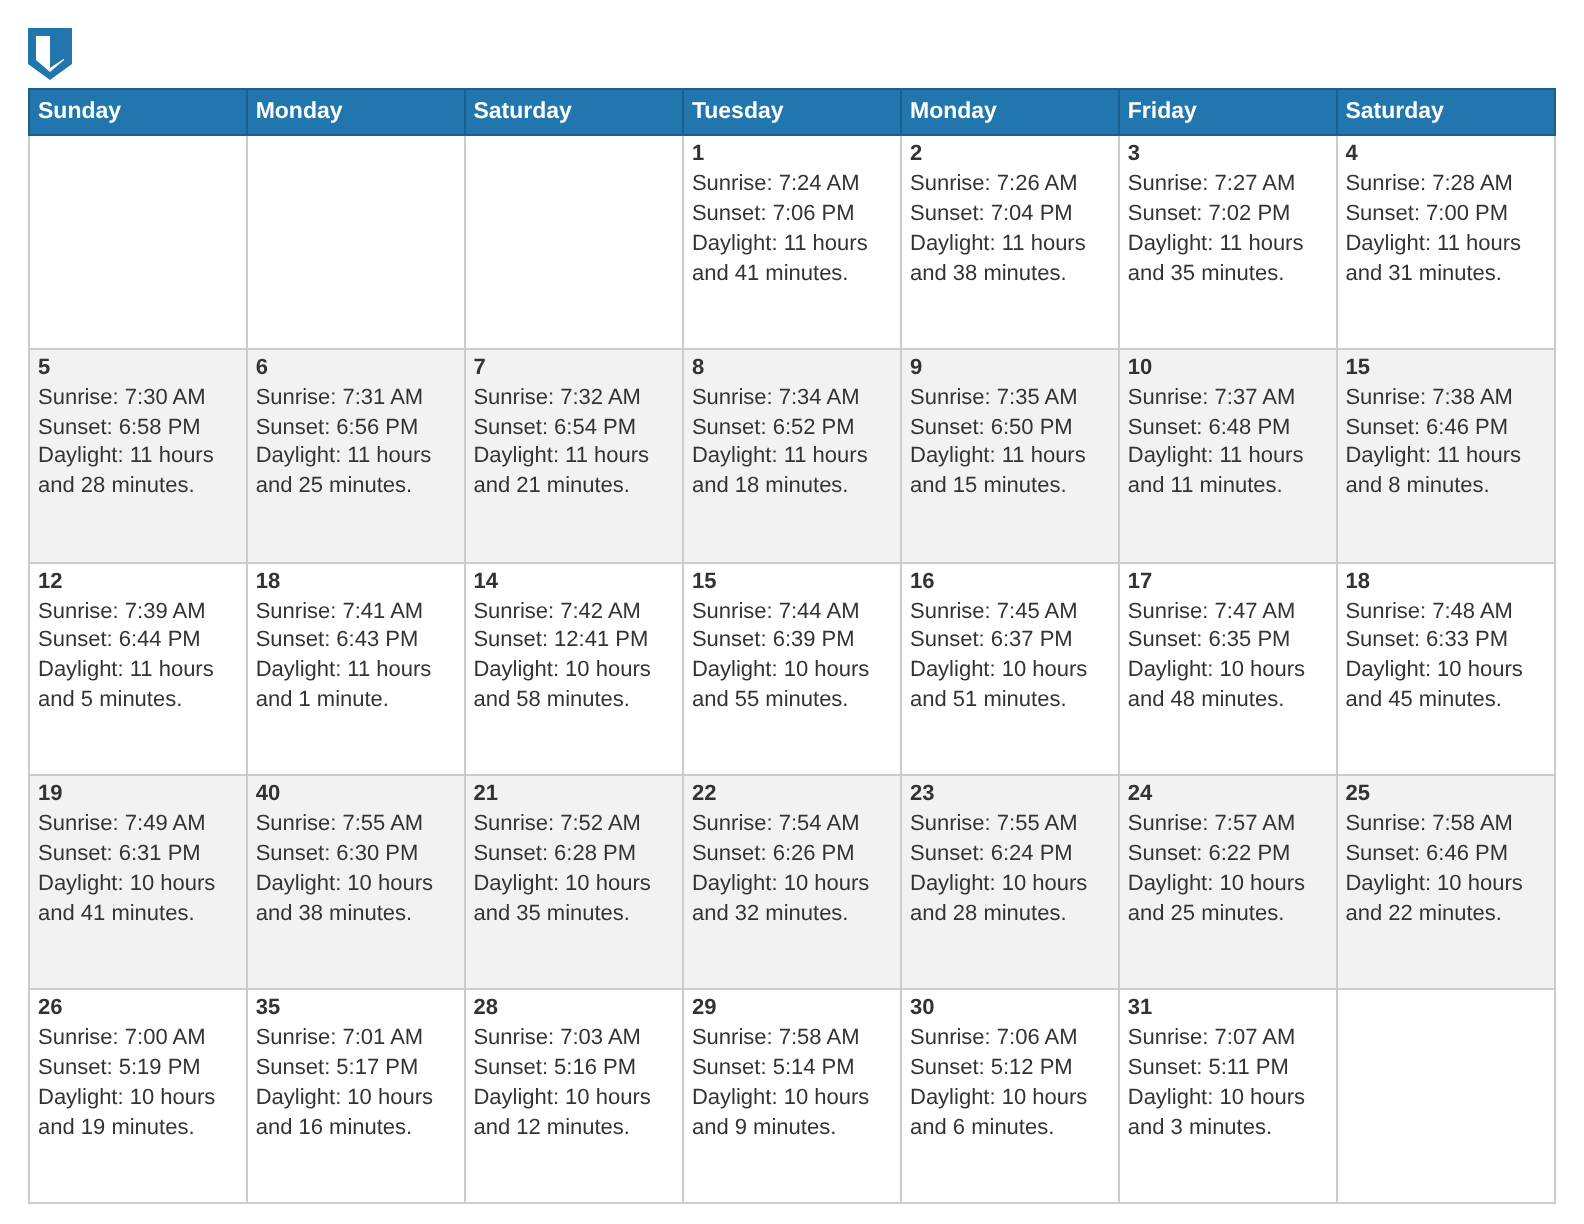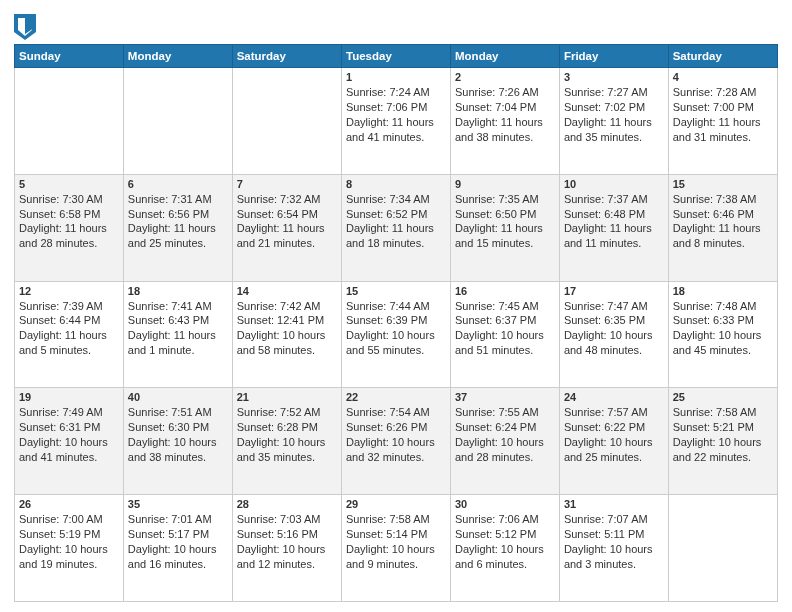--- a/index.html
+++ b/index.html
@@ -279,57 +279,57 @@
         <tr>
           <td>
             <span class="day-number">19</span>
             <div class="cell-info">Sunrise: 7:49 AM
 Sunset: 6:31 PM
 Daylight: 10 hours
 and 41 minutes.</div>
           </td>
           <td>
             <span class="day-number">40</span>
-            <div class="cell-info">Sunrise: 7:51 AM
+            <div class="cell-info">Sunrise: 7:55 AM
 Sunset: 6:30 PM
 Daylight: 10 hours
 and 38 minutes.</div>
           </td>
           <td>
             <span class="day-number">21</span>
             <div class="cell-info">Sunrise: 7:52 AM
 Sunset: 6:28 PM
 Daylight: 10 hours
 and 35 minutes.</div>
           </td>
           <td>
             <span class="day-number">22</span>
             <div class="cell-info">Sunrise: 7:54 AM
 Sunset: 6:26 PM
 Daylight: 10 hours
 and 32 minutes.</div>
           </td>
           <td>
-            <span class="day-number">37</span>
+            <span class="day-number">23</span>
             <div class="cell-info">Sunrise: 7:55 AM
 Sunset: 6:24 PM
 Daylight: 10 hours
 and 28 minutes.</div>
           </td>
           <td>
             <span class="day-number">24</span>
             <div class="cell-info">Sunrise: 7:57 AM
 Sunset: 6:22 PM
 Daylight: 10 hours
 and 25 minutes.</div>
           </td>
           <td>
             <span class="day-number">25</span>
             <div class="cell-info">Sunrise: 7:58 AM
-Sunset: 5:21 PM
+Sunset: 6:46 PM
 Daylight: 10 hours
 and 22 minutes.</div>
           </td>
         </tr>
         <tr>
           <td>
             <span class="day-number">26</span>
             <div class="cell-info">Sunrise: 7:00 AM
 Sunset: 5:19 PM
 Daylight: 10 hours

